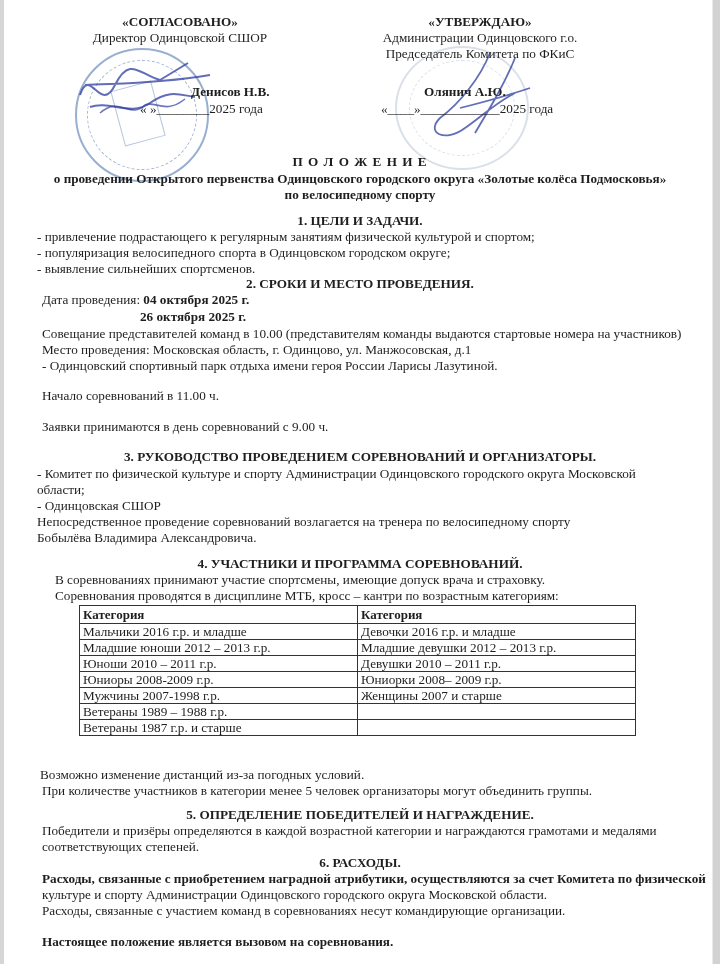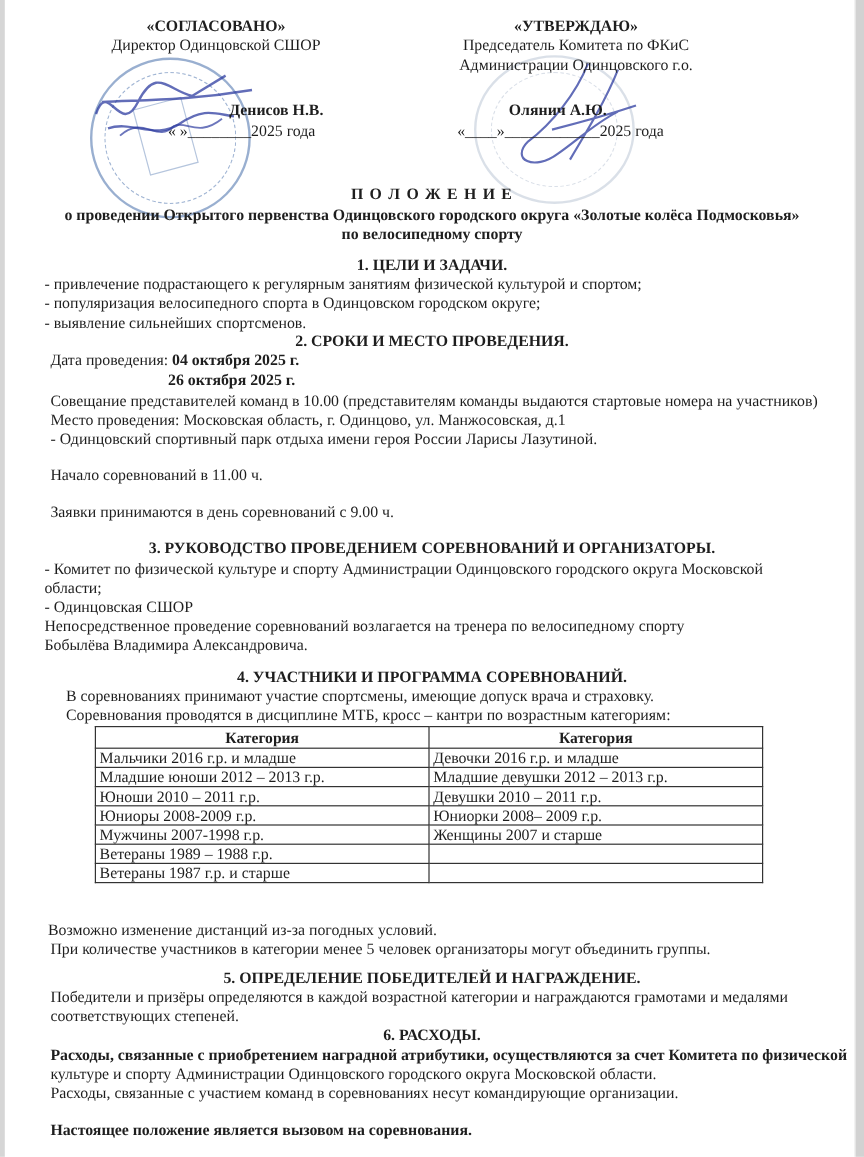--- a/index.html
+++ b/index.html
@@ -27,21 +27,21 @@
   .stamp-left::before { content: ""; position: absolute; left: 10px; top: 10px; right: 10px; bottom: 10px; border-radius: 50%; border: 1px dashed rgba(70,110,170,0.5); }
   .stamp-left::after { content: ""; position: absolute; left: 40px; top: 35px; width: 40px; height: 55px; border: 1px solid rgba(70,110,170,0.4); transform: rotate(-15deg); }
   .stamp-right { left: 395px; top: 46px; width: 130px; height: 120px; border: 2px solid rgba(150,165,190,0.35); }
   .stamp-right::before { content: ""; position: absolute; left: 12px; top: 12px; right: 12px; bottom: 12px; border-radius: 50%; border: 1px dashed rgba(150,165,190,0.35); }
 
   .sig { position: absolute; }
 
   .table-wrap { position: absolute; left: 79px; top: 605px; width: 557px; }
   table { border-collapse: collapse; width: 100%; }
   td { border: 1px solid #333; font-size: 13.2px; line-height: 15px; padding: 0 3px; height: 15px; width: 50%; color: #1e1e1e; }
-  th { border: 1px solid #333; font-size: 13px; line-height: 15px; padding: 1px 3px; text-align: center; font-weight: bold; width: 50%; font-family: Liberation Serif, serif; }
+  th { border: 1px solid #333; font-size: 13px; line-height: 15px; padding: 1px 3px; text-align: left; font-weight: bold; width: 50%; font-family: Liberation Serif, serif; }
 </style>
 </head>
 <body>
 
 <div class="edge-left"></div>
 <div class="edge-right-line"></div>
 <div class="edge-right"></div>
 
 <div class="stamp stamp-left"></div>
 <div class="stamp stamp-right"></div>
@@ -56,22 +56,22 @@
 
 <div class="abs approve-left center t13">
   <div class="b">«СОГЛАСОВАНО»</div>
   <div>Директор Одинцовской СШОР</div>
 </div>
 <div class="abs t13 b" style="left:191px;top:84px;">Денисов Н.В.</div>
 <div class="abs t13" style="left:140px;top:101px;">« »________2025 года</div>
 
 <div class="abs approve-right center t13">
   <div class="b">«УТВЕРЖДАЮ»</div>
+  <div>Администрации Одинцовского г.о.</div>
   <div>Председатель Комитета по ФКиС</div>
-  <div>Администрации Одинцовского г.о.</div>
 </div>
 <div class="abs t13 b" style="left:424px;top:84px;">Олянич А.Ю.</div>
 <div class="abs t13" style="left:381px;top:101px;">«____»____________2025 года</div>
 
 <div class="abs center t13 b" style="left:0;width:720px;top:154px;letter-spacing:1px;">П О Л О Ж Е Н И Е</div>
 <div class="abs center t13 b" style="left:0;width:720px;top:171px;">о проведении Открытого первенства Одинцовского городского округа   «Золотые колёса Подмосковья»</div>
 <div class="abs center t13 b" style="left:0;width:720px;top:187px;">по велосипедному спорту</div>
 
 <div class="abs center t13 b" style="left:0;width:720px;top:213px;">1. ЦЕЛИ И ЗАДАЧИ.</div>
 <div class="abs t13" style="left:37px;top:229px;">- привлечение подрастающего к регулярным занятиям физической культурой и спортом;</div>

